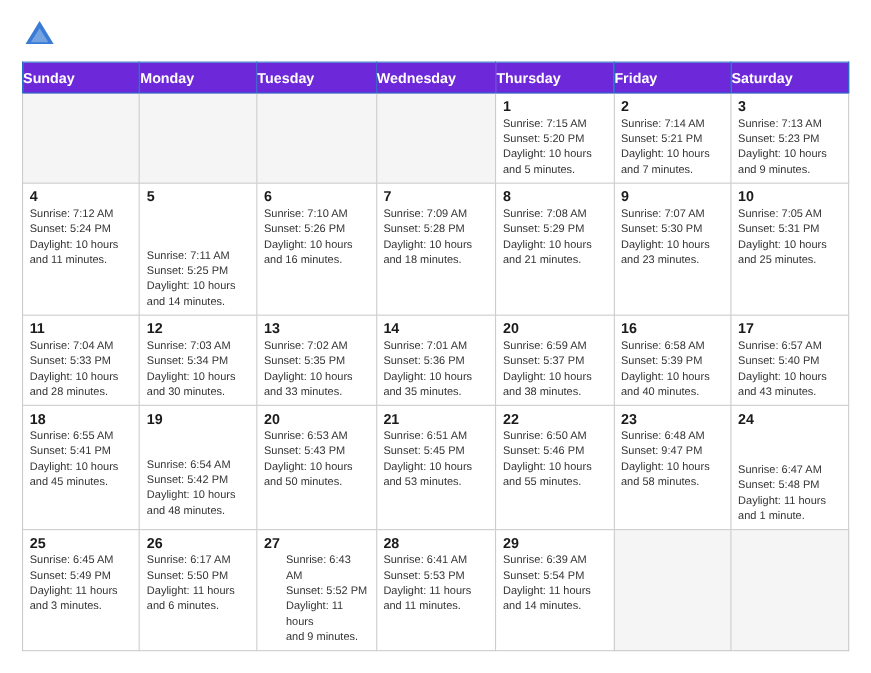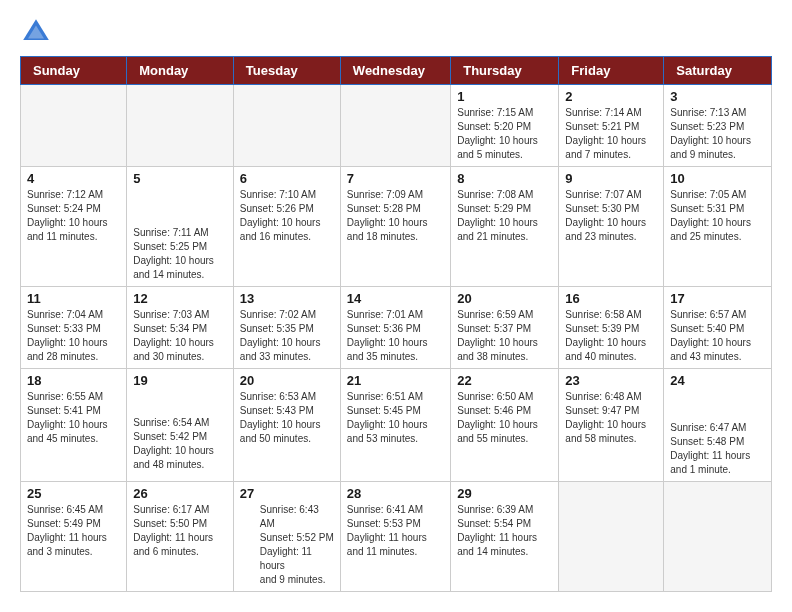--- a/index.html
+++ b/index.html
@@ -45,25 +45,25 @@
     .location-title {
       font-size: 15px;
       color: #333;
     }
     .calendar {
       width: 100%;
       border-collapse: collapse;
       border: 1px solid #ccc;
     }
     .calendar th {
-      background: #7f1d1d;
+      background: #6d28d9;
       color: #fff;
       font-size: 13px;
       font-weight: bold;
-      padding: 6px 12px;
+      padding: 6px 0;
       text-align: left;
       border: 1px solid #2a6bc5;
     }
     .calendar td {
       vertical-align: top;
       border: 1px solid #ccc;
       padding: 4px 6px;
       width: 113px;
       min-height: 80px;
       font-size: 10.5px;

